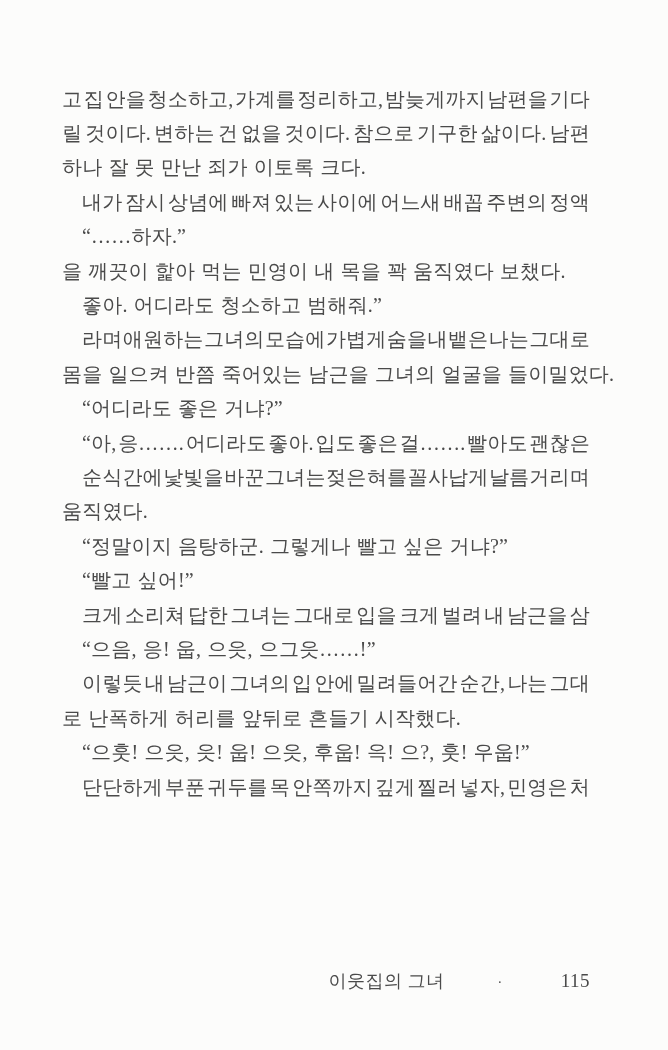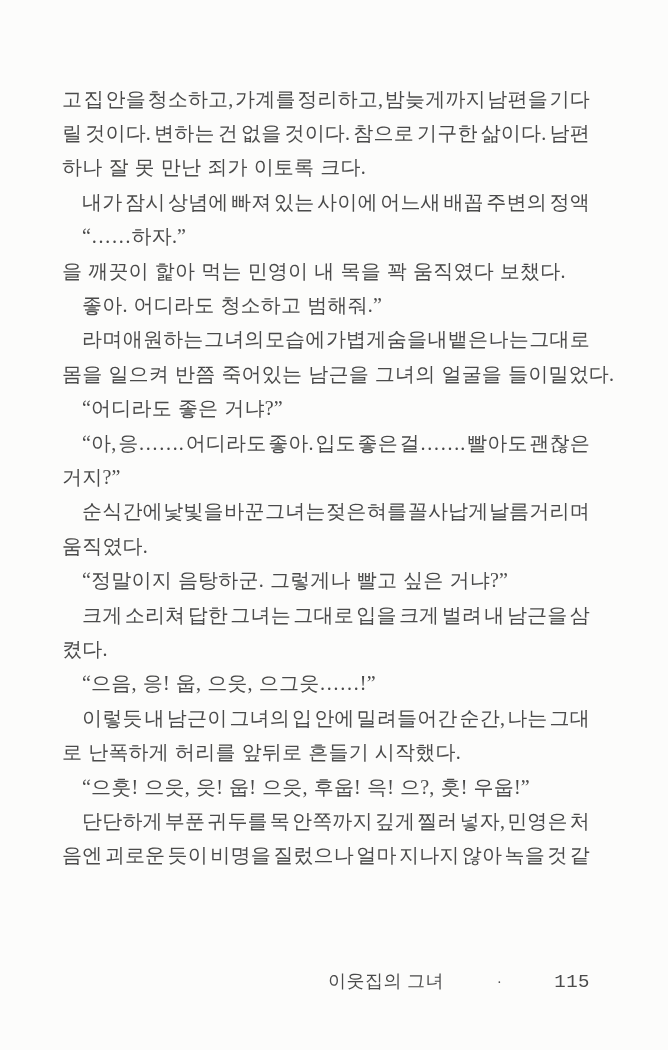--- a/index.html
+++ b/index.html
@@ -59,23 +59,22 @@
     font-size: 18px;
     color: var(--text-color);
     letter-spacing: 0.5px;
     gap: 43px;
   }
   .footer .sep {
     margin: 0 9px 0 10px;
     font-size: 14px;
   }
   .footer .pagenum {
-    margin-left: 0;
+    margin-left: 6px;
     font-size: 19px;
-    font-family: Liberation Mono, monospace;
   }
 </style>
 </head>
 <body>
 
 <div class="page">
   <div class="text-block" id="text-block">
       <div class="line justify">
         <span>고</span>
         <span>집</span>
@@ -171,60 +170,58 @@
         <span>“아,</span>
         <span>응…….</span>
         <span>어디라도</span>
         <span>좋아.</span>
         <span>입도</span>
         <span>좋은</span>
         <span>걸…….</span>
         <span>빨아도</span>
         <span>괜찮은</span>
       </div>
-      <div class="line">
-        <span>거지?”</span>
-      </div>
       <div class="line indent justify">
         <span>순식간에</span>
         <span>낯빛을</span>
         <span>바꾼</span>
         <span>그녀는</span>
         <span>젖은</span>
         <span>혀를</span>
         <span>꼴사납게</span>
         <span>날름거리며</span>
       </div>
       <div class="line">
         <span>움직였다.</span>
       </div>
       <div class="line indent">
         <span>“정말이지</span>
         <span>음탕하군.</span>
         <span>그렇게나</span>
         <span>빨고</span>
         <span>싶은</span>
         <span>거냐?”</span>
+      </div>
+      <div class="line indent">
+        <span>“빨고</span>
+        <span>싶어!”</span>
       </div>
       <div class="line indent justify">
         <span>크게</span>
         <span>소리쳐</span>
         <span>답한</span>
         <span>그녀는</span>
         <span>그대로</span>
         <span>입을</span>
         <span>크게</span>
         <span>벌려</span>
         <span>내</span>
         <span>남근을</span>
         <span>삼</span>
       </div>
-      <div class="line">
-        <span>켰다.</span>
-      </div>
       <div class="line indent">
         <span>“으음,</span>
         <span>응!</span>
         <span>웁,</span>
         <span>으읏,</span>
         <span>으그읏……!”</span>
       </div>
       <div class="line indent justify">
         <span>이렇듯</span>
         <span>내</span>
@@ -262,32 +259,19 @@
         <span>부푼</span>
         <span>귀두를</span>
         <span>목</span>
         <span>안쪽까지</span>
         <span>깊게</span>
         <span>찔러</span>
         <span>넣자,</span>
         <span>민영은</span>
         <span>처</span>
       </div>
-      <div class="line justify">
-        <span>음엔</span>
-        <span>괴로운</span>
-        <span>듯이</span>
-        <span>비명을</span>
-        <span>질렀으나</span>
-        <span>얼마</span>
-        <span>지나지</span>
-        <span>않아</span>
-        <span>녹을</span>
-        <span>것</span>
-        <span>같</span>
-      </div>
     </div>
   <div class="footer">
     <span>이웃집의 그녀</span>
     <span class="sep">·</span>
     <span class="pagenum">115</span>
   </div>
 </div>
 
 </body></html>

